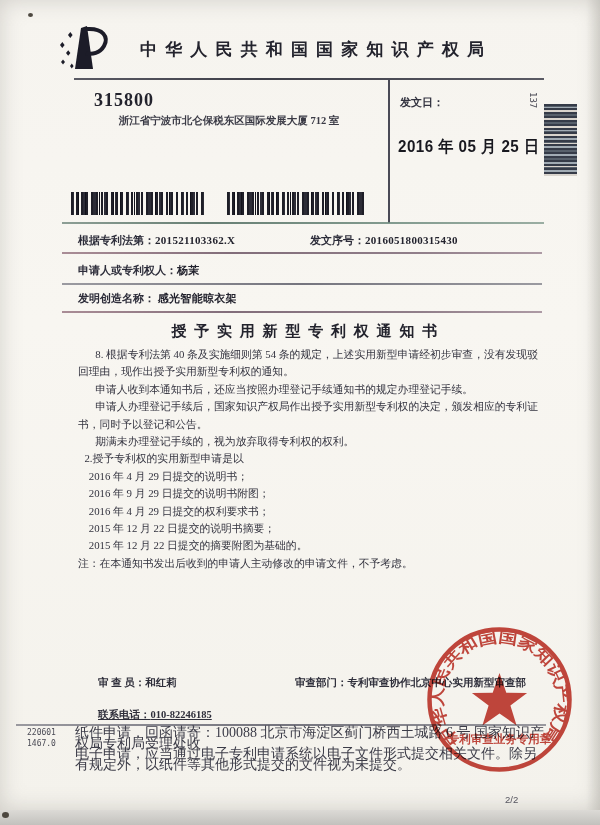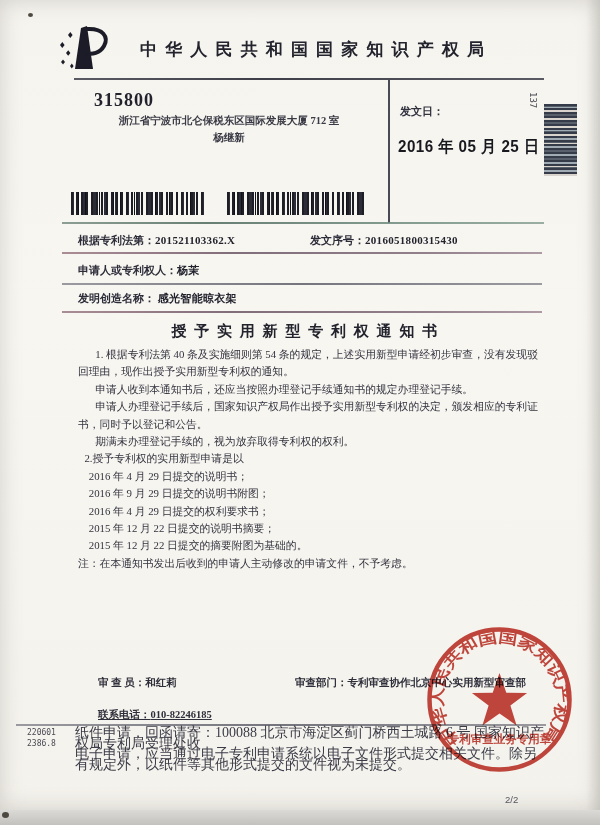--- a/index.html
+++ b/index.html
@@ -101,24 +101,23 @@
 
   <div class="abs agency" style="left:140px;top:38px;">中华人民共和国国家知识产权局</div>
 
   <div class="rule" style="left:74px;top:78px;width:470px;"></div>
   <div class="abs" style="left:388px;top:79px;width:1.5px;height:144px;background:#4a4a56;"></div>
 
   <div class="abs docnum" style="left:94px;top:90px;">315800</div>
 
   <div class="abs addr" style="left:98px;top:112px;width:262px;">
     <div>浙江省宁波市北仑保税东区国际发展大厦 712 室</div>
-    <div>杨继新</div>
   </div>
 
-  <div class="abs datelabel" style="left:400px;top:104px;">发文日：</div>
+  <div class="abs datelabel" style="left:400px;top:95px;">发文日：</div>
   <div class="abs datestamp" style="left:398px;top:136px;">2016 年 05 月 25 日</div>
 
   <div class="abs edge-num" style="left:538px;top:92px;">137</div>
   <div class="barcode-v" style="left:544px;top:104px;"></div>
 
   <div class="barcode-h" style="left:71px;top:192px;width:133px;"></div>
   <div class="barcode-h" style="left:227px;top:192px;width:140px;"></div>
 
   <div class="thinline tint-green" style="left:62px;top:222px;width:482px;"></div>
 
@@ -136,21 +135,21 @@
   <div class="thinline tint-gray" style="left:62px;top:283px;width:480px;"></div>
 
   <div class="abs fieldrow" style="left:78px;top:291px;">
     <span class="lbl">发明创造名称：</span>&nbsp;<span class="val">感光智能晾衣架</span>
   </div>
   <div class="thinline tint-pink" style="left:62px;top:311px;width:480px;"></div>
 
   <div class="abs notice-title" style="left:50%;top:322px;transform:translateX(-47%);">授予实用新型专利权通知书</div>
 
   <div class="abs bodytext" style="left:78px;top:346px;width:462px;">
-    <p>1. 根据专利法第 40 条及实施细则第 54 条的规定，上述实用新型申请经初步审查，没有发现驳回理由，现作出授予实用新型专利权的通知。</p>
+    <p>8. 根据专利法第 40 条及实施细则第 54 条的规定，上述实用新型申请经初步审查，没有发现驳回理由，现作出授予实用新型专利权的通知。</p>
     <p>申请人收到本通知书后，还应当按照办理登记手续通知书的规定办理登记手续。</p>
     <p>申请人办理登记手续后，国家知识产权局作出授予实用新型专利权的决定，颁发相应的专利证书，同时予以登记和公告。</p>
     <p>期满未办理登记手续的，视为放弃取得专利权的权利。</p>
     <p class="ind-s gap16">2.授予专利权的实用新型申请是以</p>
     <p class="ind-m">2016 年 4 月 29 日提交的说明书；</p>
     <p class="ind-m">2016 年 9 月 29 日提交的说明书附图；</p>
     <p class="ind-m">2016 年 4 月 29 日提交的权利要求书；</p>
     <p class="ind-m">2015 年 12 月 22 日提交的说明书摘要；</p>
     <p class="ind-m">2015 年 12 月 22 日提交的摘要附图为基础的。</p>
     <p class="noind gap8">注：在本通知书发出后收到的申请人主动修改的申请文件，不予考虑。</p>
@@ -162,21 +161,21 @@
   <div class="abs sig" style="left:295px;top:676px;width:292px;overflow:hidden;">
     <span>审查部门：</span><span>专利审查协作北京中心实用新型审查部</span>
   </div>
   <div class="abs sig" style="left:98px;top:708px;text-decoration:underline;">
     <span>联系电话：</span><span>010-82246185</span>
   </div>
 
   <div class="thinline tint-gray" style="left:16px;top:724px;width:530px;"></div>
   <div class="abs footcode" style="left:18px;top:728px;">
     <div>220601</div>
-    <div>2386.8</div>
+    <div>1467.0</div>
   </div>
   <div class="abs footnote" style="left:75px;top:728px;width:470px;">
     <div>纸件申请，回函请寄：100088 北京市海淀区蓟门桥西土城路 6 号  国家知识产权局专利局受理处收</div>
     <div>电子申请，应当通过电子专利申请系统以电子文件形式提交相关文件。除另有规定外，以纸件等其他形式提交的文件视为未提交。</div>
   </div>
   <div class="abs pagenum" style="left:505px;top:794px;">2/2</div>
 
   <svg class="abs seal" style="left:412px;top:612px;" width="175" height="175" viewBox="0 0 175 175">
     <defs>
       <path id="ringPath" d="M 47.2 127.8 A 57 57 0 1 1 127.8 127.8" fill="none"></path>

